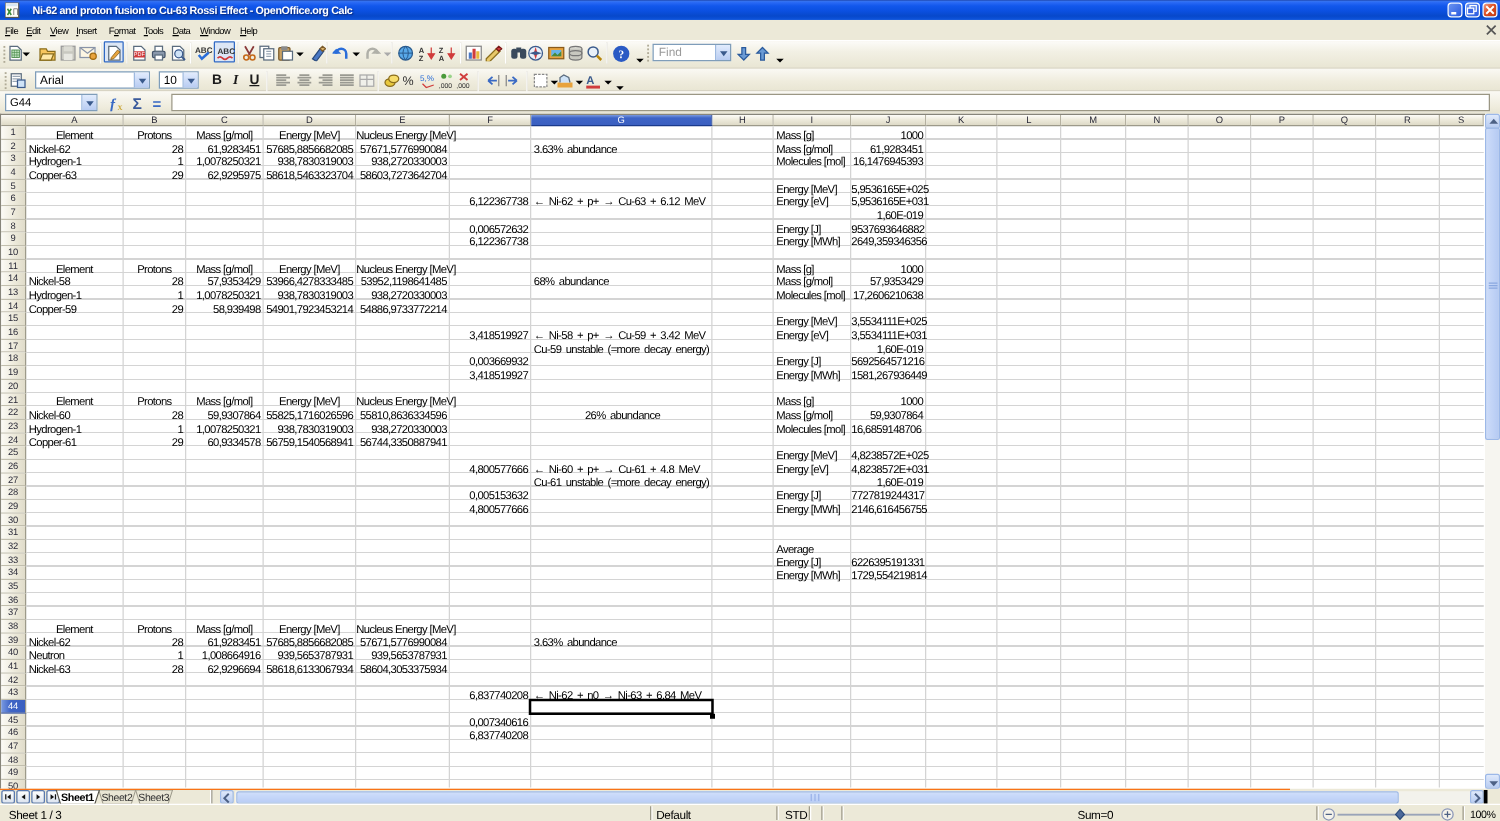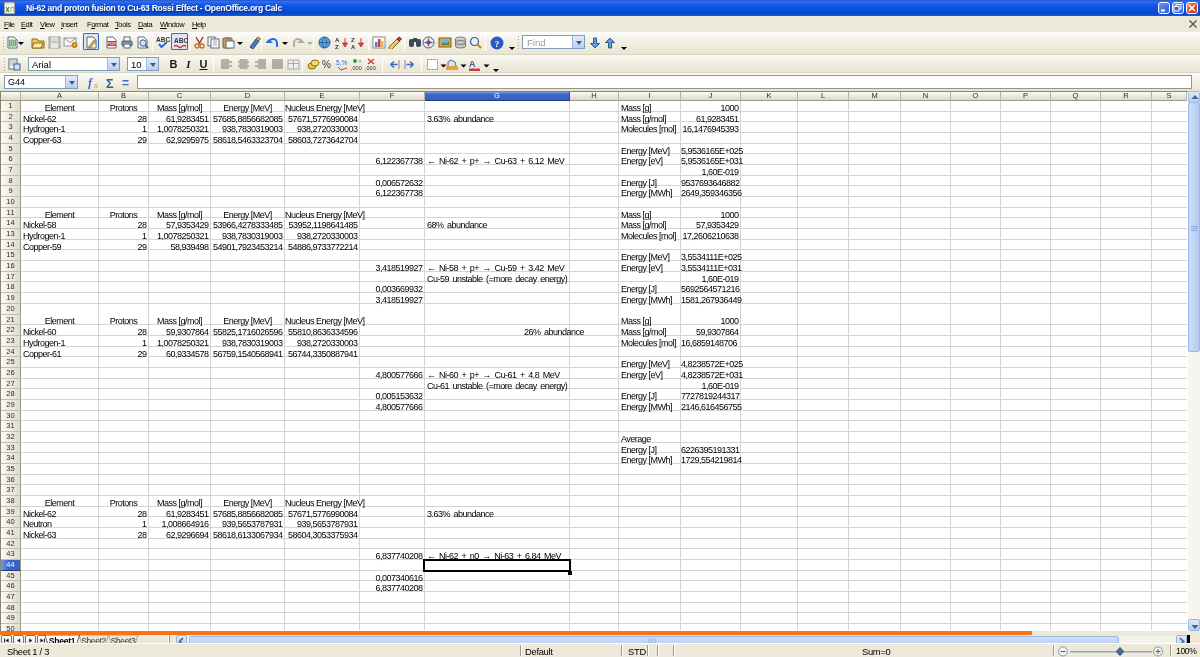--- a/index.html
+++ b/index.html
@@ -29,21 +29,21 @@
 .rh.sel {background:linear-gradient(90deg,#7a9ae0 0%,#3e64c6 40%,#3a5fc0 100%);color:#fff;border-bottom:1px solid #1a3a8c}
 #cellsarea {position:absolute;left:21px;top:10px;width:1166px;height:529px;background:repeating-linear-gradient(180deg,transparent 0px,transparent 9.675px,#d4d4d4 9.675px,#d4d4d4 10.675px)}
 .vl {position:absolute;top:10px;width:1px;height:529px;background:#d4d4d4}
 .cl {position:absolute;height:11.5px;font-size:9px;letter-spacing:-0.5px;line-height:11.5px;padding-top:0.8px;color:#000;white-space:nowrap}
 #selcell {position:absolute;border:2px solid #000}
 #vscroll {position:absolute;left:1188px;top:91px;width:12px;height:540px;background:#f6f5f0}
 .sbtn {position:absolute;width:12px;height:12px;background:linear-gradient(180deg,#dfe9fb,#b8ccf2);border:1px solid #9cb8e8;border-radius:2px}
 .sbtn svg {position:absolute;left:1px;top:2px}
 #vthumb {position:absolute;left:0;top:11px;width:12px;height:250px;background:linear-gradient(90deg,#cddcf9,#b5caf3);border:1px solid #9cb8e8;border-radius:2px}
 .thgrip {position:absolute;left:2px;width:7px;height:1px;background:#8aa8e0}
-#tabrow {position:absolute;left:0;top:631px;width:1032px;height:12px;background:#ece9d8;border-top:4px solid #f97316}
+#tabrow {position:absolute;left:0;top:631px;width:1032px;height:12px;background:#ece9d8;border-top:1px solid #f97316}
 .navb {position:absolute;top:0px;width:11px;height:11px;background:linear-gradient(180deg,#fefefc,#dce4f0);border:1px solid #5a7ab0;border-radius:2px}
 #status {position:absolute;left:0;top:643px;width:1200px;height:14px;background:#ece9d8;border-top:1px solid #fff;font-size:9.4px;letter-spacing:-0.3px;color:#000}
 #status .it {position:absolute;top:2px}
 .ssep {position:absolute;top:1px;width:2px;height:11px;border-left:1px solid #9e9b8a;border-right:1px solid #fff}
 </style></head><body>
 <div id="title">
  <svg style="position:absolute;left:4px;top:2px" width="13" height="13" viewBox="0 0 13 13">
       <rect x="0" y="0" width="11" height="12" fill="#fdfdf8" stroke="#555"></rect>
       <path d="M1 1h9v2H1z" fill="#d8e8f4"></path>
       <path d="M2 5l3 5M5 5L2 10" stroke="#3a8a3a" stroke-width="1.2"></path>
@@ -549,21 +549,21 @@
 <div class="cl" style="left:425px;top:278.07px;width:144px;padding-left:2px;text-align:left;word-spacing:1.5px">← Ni-60 + p+ → Cu-61 + 4.8 MeV</div>
 <div class="cl" style="left:425px;top:288.75px;width:144px;padding-left:2px;text-align:left;word-spacing:1.5px">Cu-61 unstable (=more decay energy)</div>
 <div class="cl" style="left:360px;top:299.43px;width:64px;padding-right:1.5px;text-align:right">0,005153632</div>
 <div class="cl" style="left:360px;top:310.10px;width:64px;padding-right:1.5px;text-align:right">4,800577666</div>
 <div class="cl" style="left:360px;top:459.55px;width:64px;padding-right:1.5px;text-align:right">6,837740208</div>
 <div class="cl" style="left:425px;top:459.55px;width:144px;padding-left:2px;text-align:left;word-spacing:1.5px">← Ni-62 + n0 → Ni-63 + 6.84 MeV</div>
 <div class="cl" style="left:360px;top:480.90px;width:64px;padding-right:1.5px;text-align:right">0,007340616</div>
 <div class="cl" style="left:360px;top:491.57px;width:64px;padding-right:1.5px;text-align:right">6,837740208</div>
 <div class="cl" style="left:425px;top:21.87px;width:144px;padding-left:2px;text-align:left;word-spacing:1.5px">3.63% abundance</div>
 <div class="cl" style="left:425px;top:128.62px;width:144px;padding-left:2px;text-align:left;word-spacing:1.5px">68% abundance</div>
-<div class="cl" style="left:440px;top:235.38px;width:144px;padding-left:2px;text-align:right;word-spacing:1.5px">26% abundance</div>
+<div class="cl" style="left:425px;top:235.38px;width:144px;padding-left:2px;text-align:center;word-spacing:1.5px">26% abundance</div>
 <div class="cl" style="left:425px;top:416.85px;width:144px;padding-left:2px;text-align:left;word-spacing:1.5px">3.63% abundance</div>
 <div class="cl" style="left:619px;top:11.20px;width:61px;padding-left:2px;text-align:left">Mass [g]</div>
 <div class="cl" style="left:681px;top:11.20px;width:59px;padding-right:1.5px;text-align:right">1000</div>
 <div class="cl" style="left:619px;top:21.87px;width:61px;padding-left:2px;text-align:left">Mass [g/mol]</div>
 <div class="cl" style="left:681px;top:21.87px;width:59px;padding-right:1.5px;text-align:right">61,9283451</div>
 <div class="cl" style="left:619px;top:32.55px;width:61px;padding-left:2px;text-align:left">Molecules [mol]</div>
 <div class="cl" style="left:681px;top:32.55px;width:59px;padding-right:1.5px;text-align:right">16,1476945393</div>
 <div class="cl" style="left:619px;top:53.90px;width:61px;padding-left:2px;text-align:left">Energy [MeV]</div>
 <div class="cl" style="left:681px;top:53.90px;width:59px;padding-right:1.5px;text-align:right">5,9536165E+025</div>
 <div class="cl" style="left:619px;top:64.58px;width:61px;padding-left:2px;text-align:left">Energy [eV]</div>

